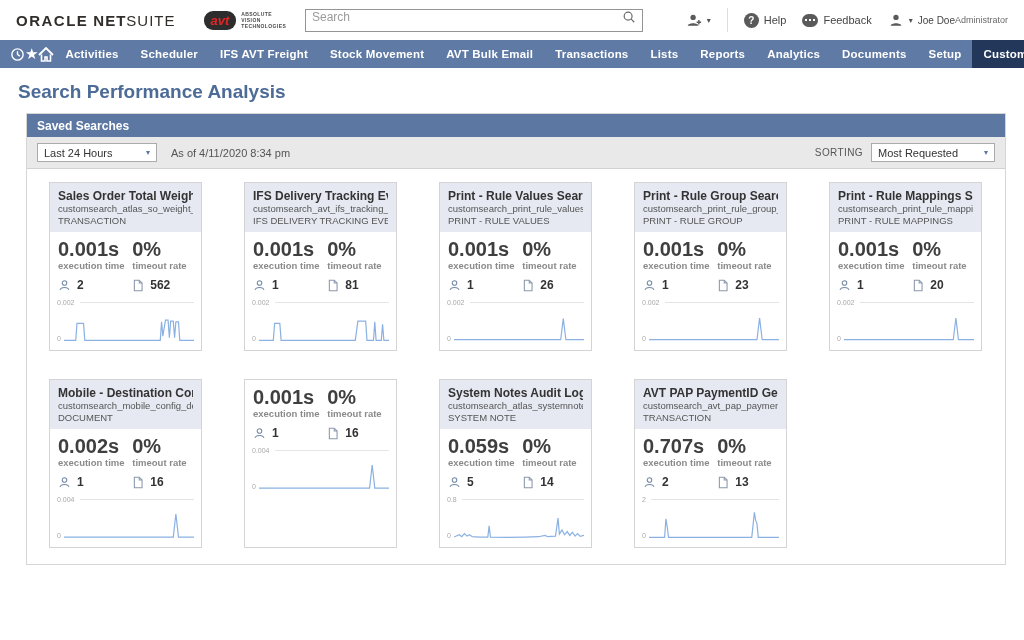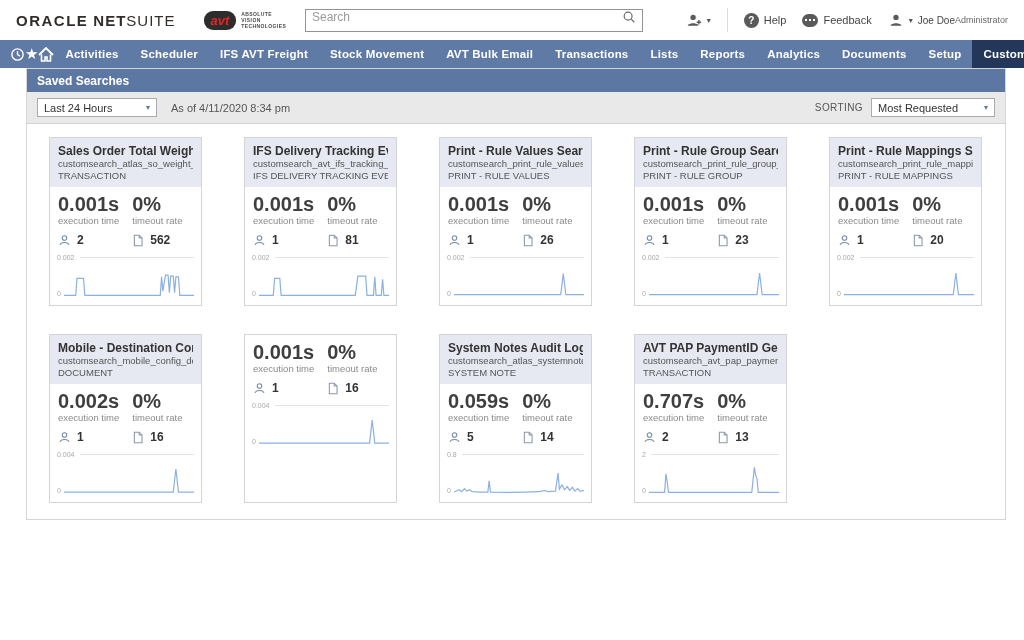--- a/index.html
+++ b/index.html
@@ -68,21 +68,21 @@
   .card { width:153px; border:1px solid #d4d4d4; background:#fff; }
   .card-header { background:#e6e9f2; padding:6px 8px 5px; }
   .card-title { font-size:12px; font-weight:700; color:#333; line-height:14px;
     white-space:nowrap; overflow:hidden; }
   .card-id { font-size:9.5px; color:#555; line-height:12px; white-space:nowrap; overflow:hidden; }
   .card-type { font-size:9.5px; color:#555; line-height:12px; white-space:nowrap; overflow:hidden; }
   .metrics { display:flex; padding:7px 8px 0; }
   .metric-exec { width:55%; }
   .metric-timeout { width:45%; }
   .metric-value { font-size:20px; font-weight:600; color:#3f3f3f; line-height:21px; }
-  .metric-label { font-size:9.5px; color:#8a8a8a; }
+  .metric-label { font-size:9.5px; color:#8a8a8a;font-weight:bold; }
   .counts { display:flex; padding:7px 8px 4px; }
   .count { display:flex; align-items:center; gap:6px; font-size:12px; font-weight:700; color:#333; }
   .count-users { width:55%; }
   .count svg { display:block; }
   .spark { padding:2px 7px 7px; }
   .spark-head { display:flex; align-items:center; height:9px; }
   .spark-ymax { font-size:7px; color:#a9a9a9; line-height:8px; }
   .spark-grid { flex:1; border-top:1px solid #e4e4e4; margin-left:5px; }
   .spark-body { display:flex; align-items:flex-end; height:36px; }
   .spark-yzero { font-size:7px; color:#a9a9a9; margin-right:3px; line-height:8px; }
@@ -170,20 +170,21 @@
       <span class="nav-item">Reports</span>
       <span class="nav-item">Analytics</span>
       <span class="nav-item">Documents</span>
       <span class="nav-item">Setup</span>
       <span class="nav-item active">Customization</span>
     </span>
 
 </nav>
 
 <main class="main">
+  <h1 class="page-title">Search Performance Analysis</h1>
 
   <section class="panel">
     <div class="panel-header">
       <span>Saved Searches</span>
     </div>
     <div class="filter-row">
       <div class="select range-select">
         <span>Last 24 Hours</span>
         <span class="caret">▾</span>
       </div>

